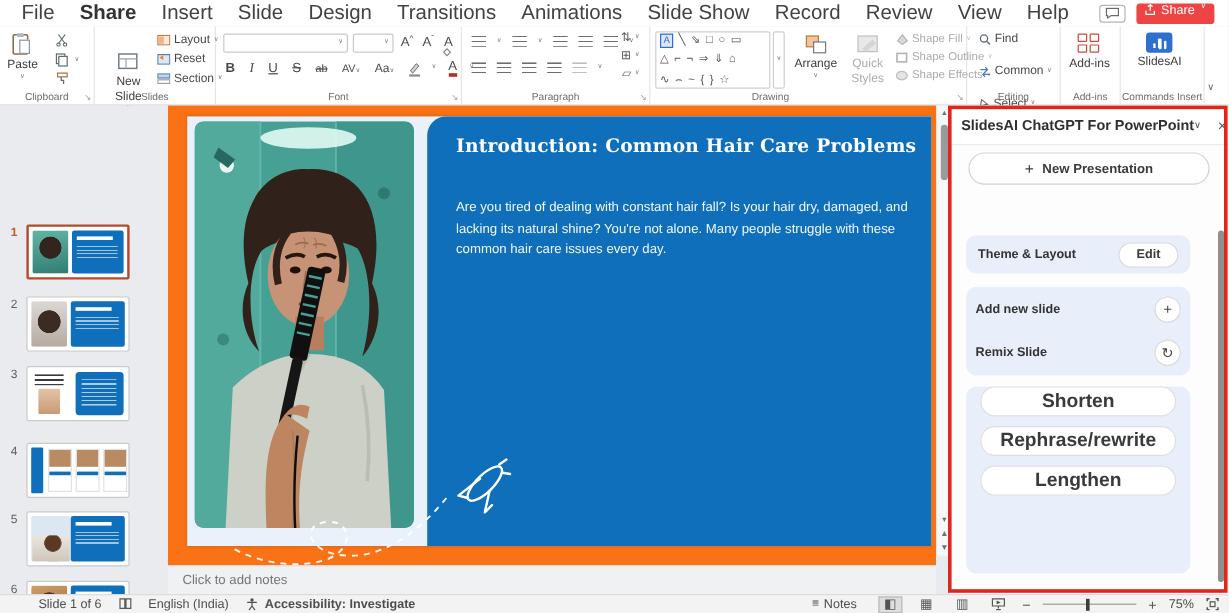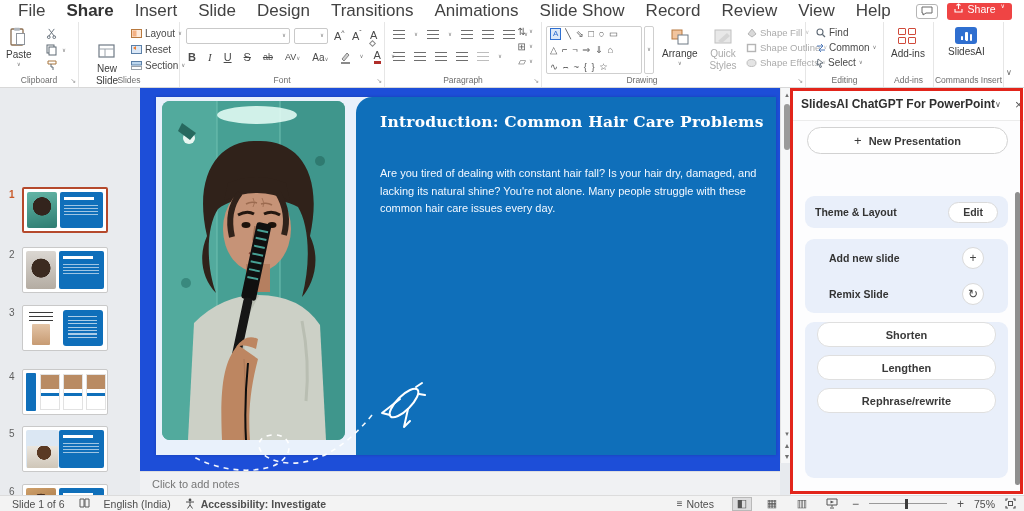--- a/index.html
+++ b/index.html
@@ -54,21 +54,21 @@
 .ph6{background:radial-gradient(circle at 50% 40%,#4a2f1f 0 34%,transparent 36%),linear-gradient(160deg,#cfa06a,#8a5a2e)}
 .t3text{position:absolute;left:6px;top:6px;width:24px;height:9px;background:repeating-linear-gradient(to bottom,#3a3a3a 0 1.5px,transparent 1.5px 4px)}
 .t3img{position:absolute;left:9px;top:18px;width:18px;bottom:5px;background:linear-gradient(#e3c4a6,#c79b73);border-radius:1px}
 .t3blue{position:absolute;left:40px;top:4px;right:4px;bottom:4px;background:#0f6fba;border-radius:3px}
 .t3blue::after{content:"";position:absolute;left:5px;top:6px;right:6px;height:22px;background:repeating-linear-gradient(to bottom,rgba(255,255,255,.65) 0 1px,transparent 1px 3.5px)}
 .t4bar{position:absolute;left:3px;top:3px;bottom:3px;width:10px;background:#0f6fba;border-radius:1px}
 .t4col{position:absolute;top:4px;bottom:4px;width:20px;border:1px solid #e2e2e2;background:linear-gradient(#0f6fba,#0f6fba) 0 18px/100% 3px no-repeat,linear-gradient(#b98b63,#b98b63) 0 0/100% 14px no-repeat,#fff}
 .t5left{position:absolute;left:3px;top:3px;bottom:3px;width:33px;background:#dbe7f3;border-radius:2px;overflow:hidden}
 .t5left::after{content:"";position:absolute;left:1px;right:1px;bottom:0;height:58%;background:radial-gradient(circle at 55% 30%,#5a3a24 0 30%,transparent 32%),linear-gradient(#eae6df,#cfc6b8)}
 
-#editor{position:absolute;left:140px;top:88px;width:640px;height:407px;background:#1d4ed8}
+#editor{position:absolute;left:140px;top:88px;width:640px;height:407px;background:#f97316}
 #canvas{position:absolute;left:16px;top:9px;width:620px;height:358px;background:#e9f1fb;box-shadow:0 0 3px rgba(0,0,0,.18)}
 #photo{position:absolute;left:6px;top:4px;width:183px;height:339px;border-radius:8px;overflow:hidden}
 #bluepanel{position:absolute;left:200px;top:0;right:0;bottom:0;background:#0f6fba;border-top-left-radius:16px}
 .slide-title{position:absolute;left:24px;top:15px;font-family:"DejaVu Serif",serif;font-weight:700;font-size:15.5px;color:#fff;letter-spacing:.2px;white-space:nowrap}
 .slide-body{position:absolute;left:24px;top:68px;width:378px;font-size:11px;line-height:1.6;color:#f2f8ff}
 #plane{position:absolute;left:14px;bottom:18px}
 #trail{position:absolute;left:-180px;bottom:-22px}
 
 #vscroll{position:absolute;left:640px;top:88px;width:12px;height:375px;background:#f6f7f8;border-left:1px solid #e3e3e3}
 #vscroll{left:780px}
@@ -77,32 +77,32 @@
 
 #notesbar{position:absolute;left:140px;top:471px;width:640px;height:24px;background:#f0f1f3;border-top:1px solid #dddee0;display:flex;align-items:center;padding-left:12px;color:#767676}
 
 #aipanel{position:absolute;left:790px;top:88px;width:234px;height:407px;background:#fdfdfe;border-left:1px solid #d9d9d9}
 #aipanel .hdr{position:absolute;left:0;top:0;right:0;height:29px;display:flex;align-items:center;padding:16px 10px;border-bottom:1px solid #ececec;background:#fff}
 .hdr-title{font-size:12px;font-weight:700;color:#2f2f2f;white-space:nowrap}
 .hdr-ic{margin-left:auto;display:flex;gap:14px;color:#555;font-size:11px;align-items:center}
 .newpres{position:absolute;left:16px;top:39px;width:201px;height:27px;background:#fff;border:1px solid #d2d2d2;border-radius:14px;display:flex;align-items:center;justify-content:center;gap:7px;font-size:11px;font-weight:700;color:#3a3a3a}
 .profrow{position:absolute;left:18px;right:16px;top:80px;height:18px;display:flex;align-items:center;gap:6px;color:#8b8b8b}
 .profrow .lang{margin-left:auto;color:#5a5a5a;display:flex;align-items:center;gap:5px}
-.card{position:absolute;left:14px;width:203px;background:#e9effa;border-radius:9px}
+.card{position:absolute;left:14px;width:187px;background:#e9effa;border-radius:9px}
 .cardrow{display:flex;align-items:center;padding:0 10px;height:100%}
 .card .lbl{font-size:10.5px;font-weight:700;color:#333}
 .pillbtn{margin-left:auto;background:#fff;border:1px solid #dadada;border-radius:11px;height:21px;padding:0 14px;display:flex;align-items:center;font-size:10.5px;font-weight:700;color:#3a3a3a}
 .circbtn{margin-left:auto;width:22px;height:22px;background:#fff;border:1px solid #dadada;border-radius:50%;display:flex;align-items:center;justify-content:center;font-size:12px;color:#444}
-.c2row{display:flex;align-items:center;padding:0 24px;height:36px}
-.wbtn{background:#fff;border:1px solid #dfdfdf;border-radius:12px;height:25px;display:flex;align-items:center;justify-content:center;font-size:11px;font-weight:700;color:#3a3a3a;margin:0 12px}
+.c2row{display:flex;align-items:center;padding:0 8px;height:36px}
+.wbtn{background:#fff;border:1px solid #dfdfdf;border-radius:12px;height:25px;display:flex;align-items:center;justify-content:center;font-size:16px;font-weight:700;color:#3a3a3a;margin:0 12px}
 .panel-scroll{position:absolute;right:4px;top:104px;bottom:10px;width:5px;background:#8f8f8f;border-radius:3px}
 #redbox{position:absolute;left:790px;top:88px;width:233px;height:406px;border:3px solid #e2251b;pointer-events:none;z-index:60}
 
 #statusbar{position:absolute;left:0;top:495px;width:1024px;height:16px;background:#f3f3f3;border-top:1px solid #dcdcdc;display:flex;align-items:center;font-size:10.5px;color:#4e4e4e}
-.sb-left{display:flex;align-items:flex-start;gap:14px;padding-left:12px}
+.sb-left{display:flex;align-items:flex-start;gap:14px;padding-left:32px}
 .sb-right{margin-left:auto;display:flex;align-items:center;gap:10px;padding-right:8px}
 .viewbtn{display:flex;align-items:center;justify-content:center;width:20px;height:14px;font-size:11px;color:#555}
 .viewbtn.sel{background:#dededf;border:1px solid #b9b9b9}
 .zoomtrack{position:relative;width:78px;height:1.5px;background:#9a9a9a}
 .zoomthumb{position:absolute;left:36px;top:-4px;width:3.5px;height:10px;background:#3c3c3c}
 </style>
 </head>
 <body>
 
 <div id="titlebar">
@@ -325,21 +325,21 @@
           </svg>
           <span>Shape Effects</span>
           <span class="caret">∨</span>
         </span>
     </div>
     <div class="rlabel" style="right:auto;left:0;width:200px">Drawing</div>
     <span class="launcher">↘</span>
   </div>
 
   <div class="rgroup" style="left:806px;width:78px">
-    <div class="abs" style="left:10px;top:5px;display:flex;flex-direction:column;gap:4px">
+    <div class="abs" style="left:10px;top:5px;display:flex;flex-direction:column;gap:16px">
       <span class="smallrow">
           <svg width="10" height="10" viewBox="0 0 10 10">
             <circle cx="4" cy="4" r="3" fill="none" stroke="#5f6a75" stroke-width="1.1"></circle>
             <path d="M6.5 6.5L9 9" stroke="#5f6a75" stroke-width="1.2"></path>
           </svg>
           <span>Find</span>
         </span>
       <span class="smallrow">
           <svg width="10" height="10" viewBox="0 0 10 10">
             <path d="M1 3h6M5 1l2 2-2 2M9 7H3M5 5L3 7l2 2" fill="none" stroke="#4f79b8" stroke-width="1"></path>
@@ -536,22 +536,22 @@
       <span class="lbl">Remix Slide</span>
       <span class="circbtn">
           <span>↻</span>
         </span>
     </div>
   </div>
 
   <div class="card" style="top:234px;height:156px">
     <div style="display:flex;flex-direction:column;gap:8px">
       <div class="wbtn">Shorten</div>
+      <div class="wbtn">Rephrase/rewrite</div>
       <div class="wbtn">Lengthen</div>
-      <div class="wbtn">Rephrase/rewrite</div>
     </div>
   </div>
 
   <div class="panel-scroll"></div>
 </div>
 
 <div id="redbox"></div>
 
 <div id="statusbar">
   <div class="sb-left">

